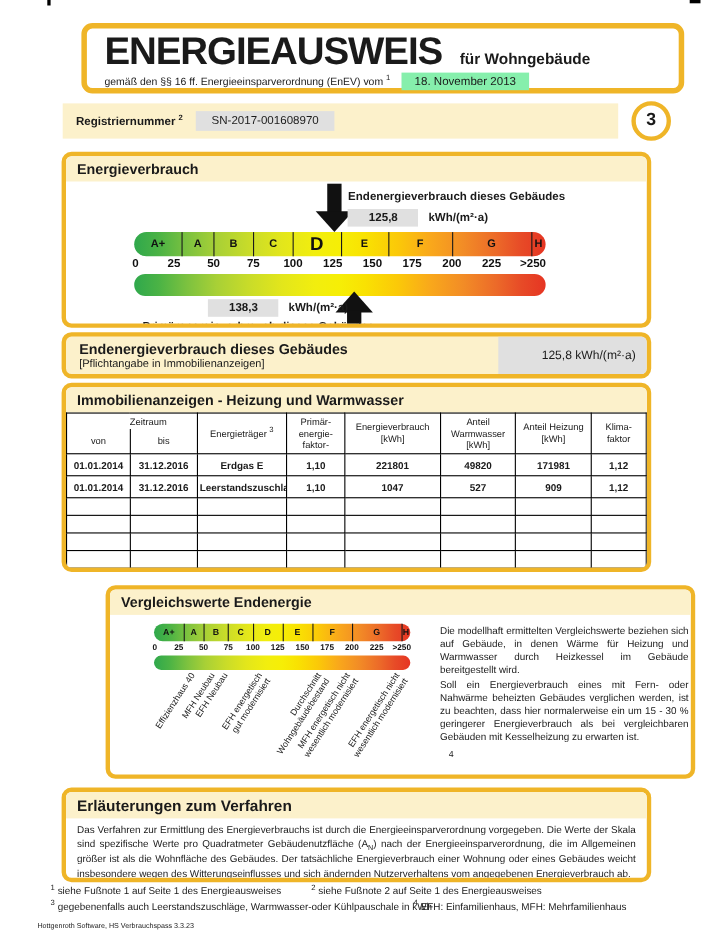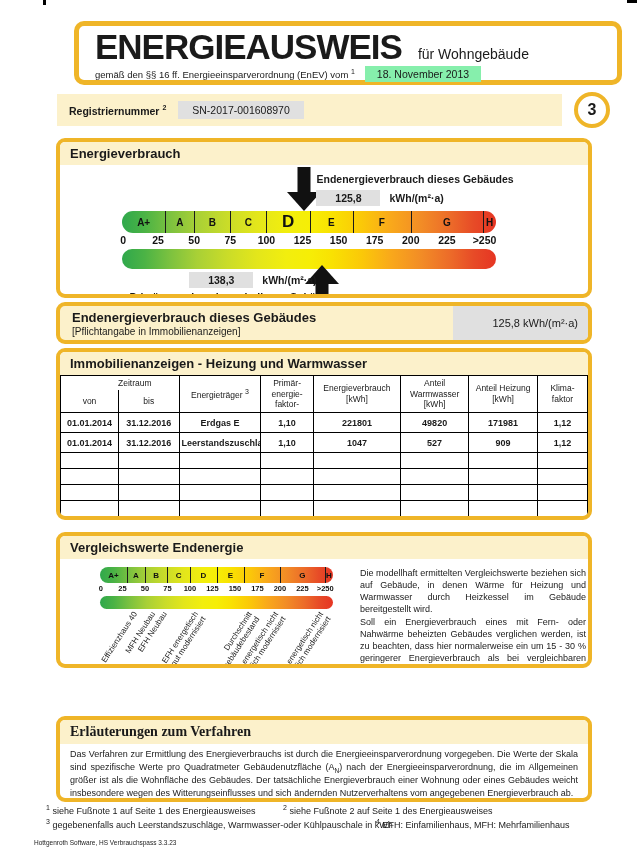--- a/index.html
+++ b/index.html
@@ -10,21 +10,21 @@
   }
   .crop{position:absolute;background:#000;}
   
   .header-box{
     position:absolute;left:42px;top:21px;width:548px;height:64px;
     border:5px solid #EFB528;border-radius:10px;background:#fff;
     box-sizing:border-box;padding:3px 14px 0 16px;margin-left:32px;
   }
   .title-row{display:flex;align-items:baseline;gap:16px;}
   .main-title{font-size:35px;font-weight:bold;letter-spacing:-1px;line-height:1.05;}
-  .sub-title{font-size:14px;font-weight:normal;}
+  .sub-title{font-size:14px;font-weight:bold;}
   .law-row{display:flex;align-items:center;gap:10px;font-size:9.5px;margin-top:0;}
   .gray-box{background:#86efac;padding:2px 12px;}
   .law-date{font-size:10.5px;}
   sup{font-size:7px;}
   
   .reg-bar{
     position:absolute;left:57px;top:94px;width:505px;height:32px;background:#FCF1CB;
     display:flex;align-items:center;box-sizing:border-box;padding:0 12px;
     font-size:10.5px;font-weight:bold;
   }
@@ -101,21 +101,21 @@
   #ticks-cmp{height:11px;font-size:7.5px;}
   #grad-cmp{height:13px;margin-top:2px;}
   .v-markers{position:relative;height:104px;}
   .vmark{position:absolute;top:0;width:0;height:0;}
   .vmark > span{position:absolute;right:-5px;top:1px;display:block;white-space:nowrap;text-align:right;
     font-size:8px;line-height:1.15;color:#222;transform:rotate(-57deg);transform-origin:100% 0;}
   .cmp-sup{position:absolute;left:308px;top:122px;font-size:8px;}
   .v-text{position:absolute;left:300px;top:8px;width:226px;font-size:9px;text-align:justify;line-height:1.35;}
   .v-text p{margin:0;}
   
-  .erl-title{font-size:14px;font-family:Liberation Serif, serif;}
+  .erl-title{font-size:14px;}
   .erl-text{padding:4px 10px 6px 10px;font-size:9px;text-align:justify;line-height:1.4;}
   sub{font-size:6.5px;}
   
   .footnotes{position:absolute;left:46px;top:804px;width:565px;height:32px;font-size:9px;}
   .footnotes span.fn{position:absolute;white-space:nowrap;}
   .fn1{left:0;top:0;} .fn2{left:237px;top:0;} .fn3{left:0;top:14px;} .fn4{left:330px;top:14px;}
   .footer-note{position:absolute;left:34px;top:839px;font-size:6.5px;color:#222;}
 </style>
 </head>
 <body>
@@ -295,21 +295,21 @@
           <td>&nbsp;</td>
           <td>&nbsp;</td>
           <td>&nbsp;</td>
           <td>&nbsp;</td>
           <td>&nbsp;</td>
         </tr>
       </tbody>
   </table>
 </div>
 
-<div class="sec" style="top:532px;height:136px;">
+<div class="sec" style="top:532px;height:176px;margin-left:40px;">
   <div class="sec-title">Vergleichswerte Endenergie</div>
   <div class="cmp-content">
     <div class="v-scale">
       <div class="band" id="band-cmp">
           <span class="letter" style="left: 5.79151%;">A+</span>
           <i class="divider" style="left: 11.583%;"></i>
           <span class="letter" style="left: 15.444%;">A</span>
           <i class="divider" style="left: 19.305%;"></i>
           <span class="letter" style="left: 24.1313%;">B</span>
           <i class="divider" style="left: 28.9575%;"></i>

